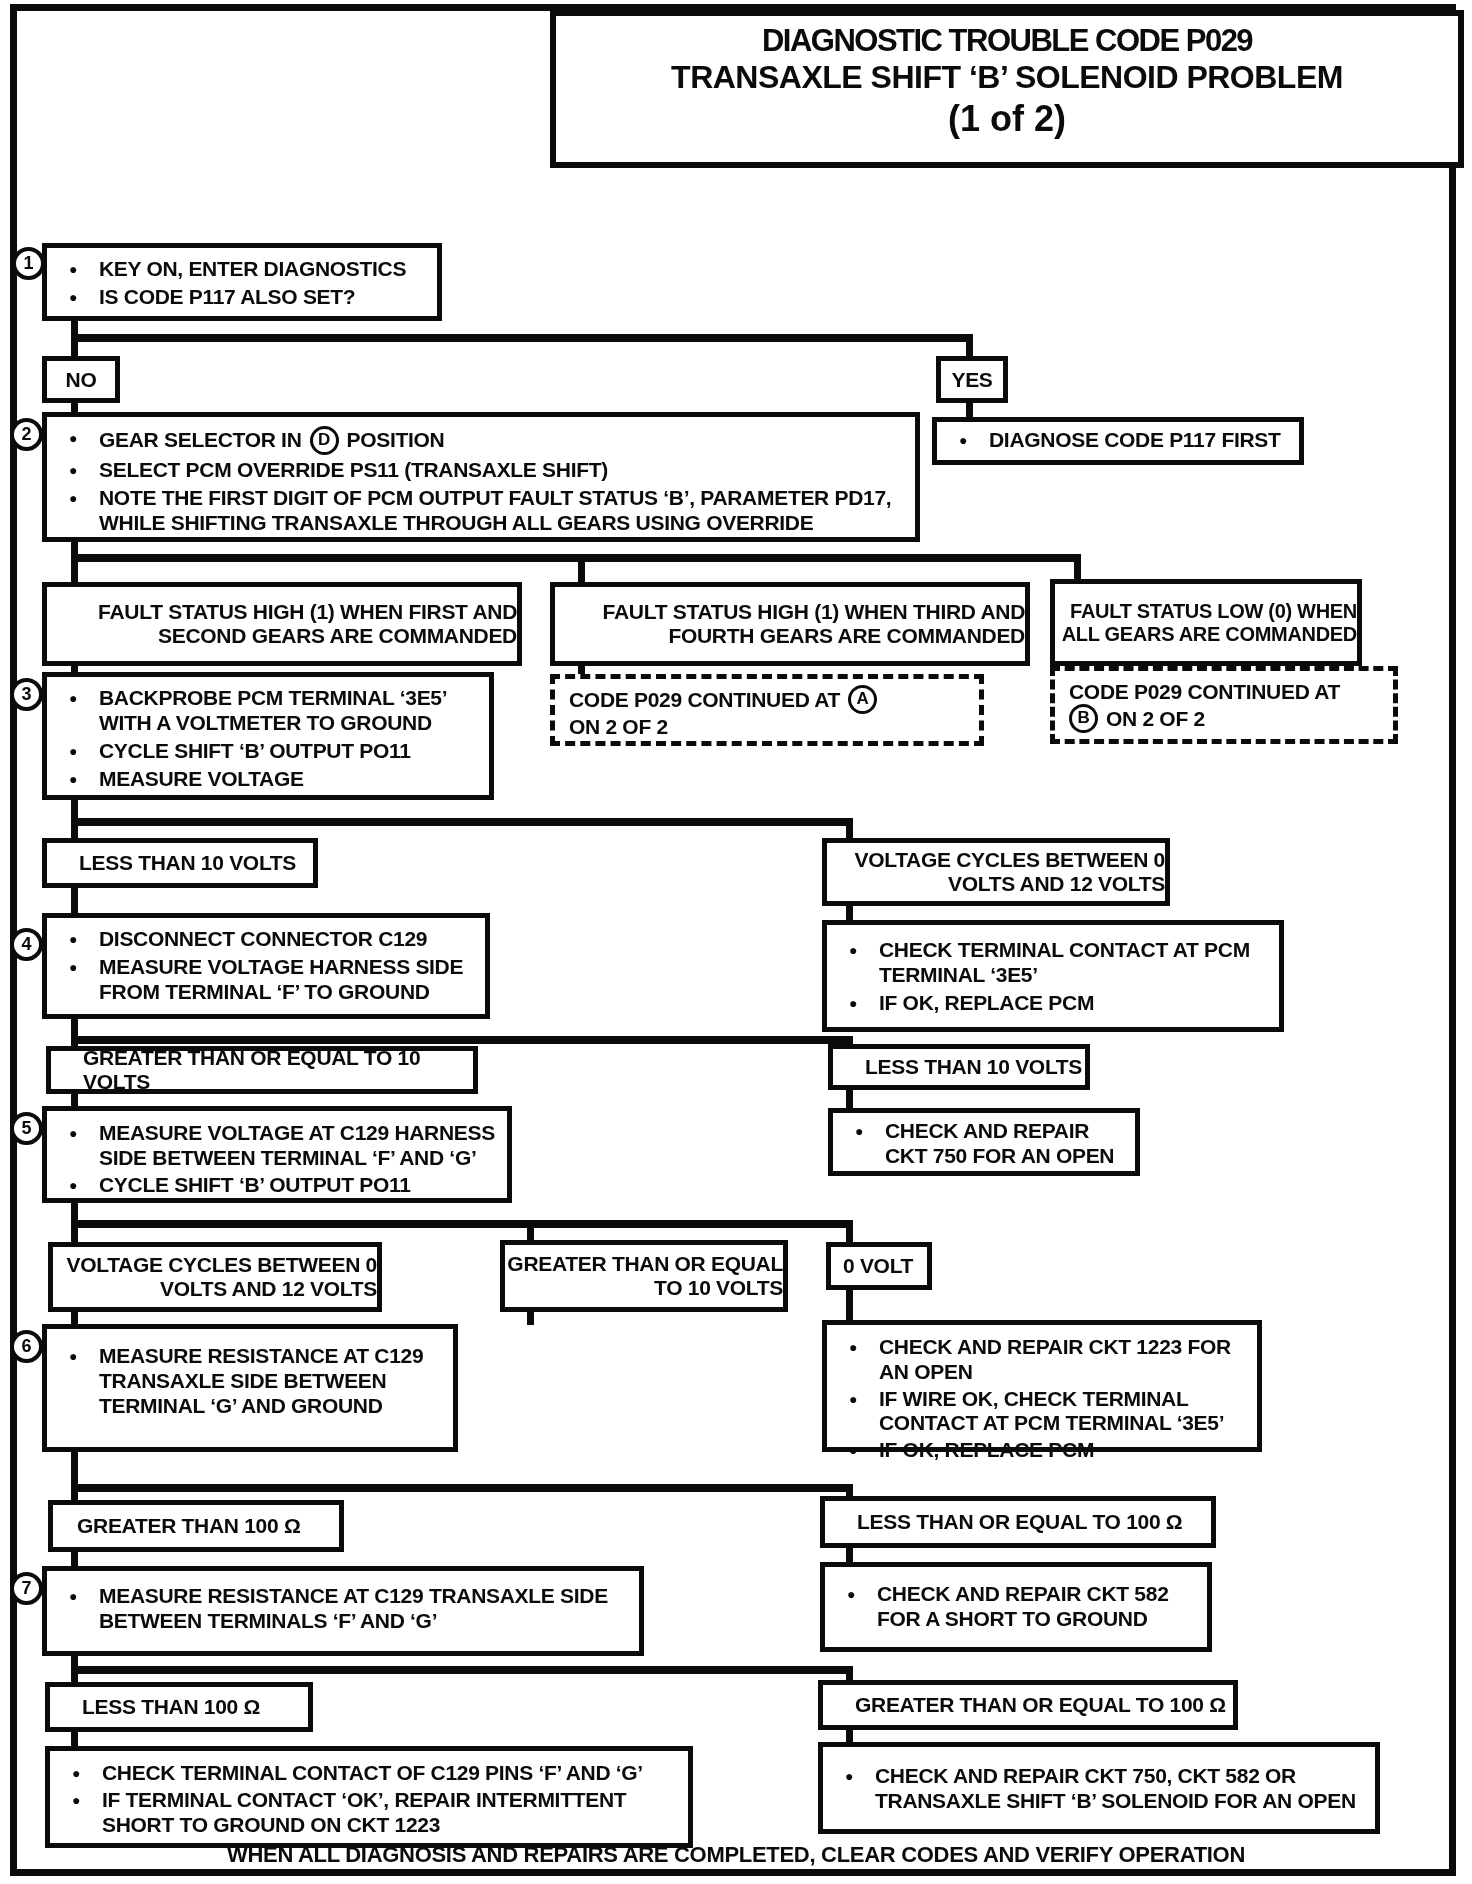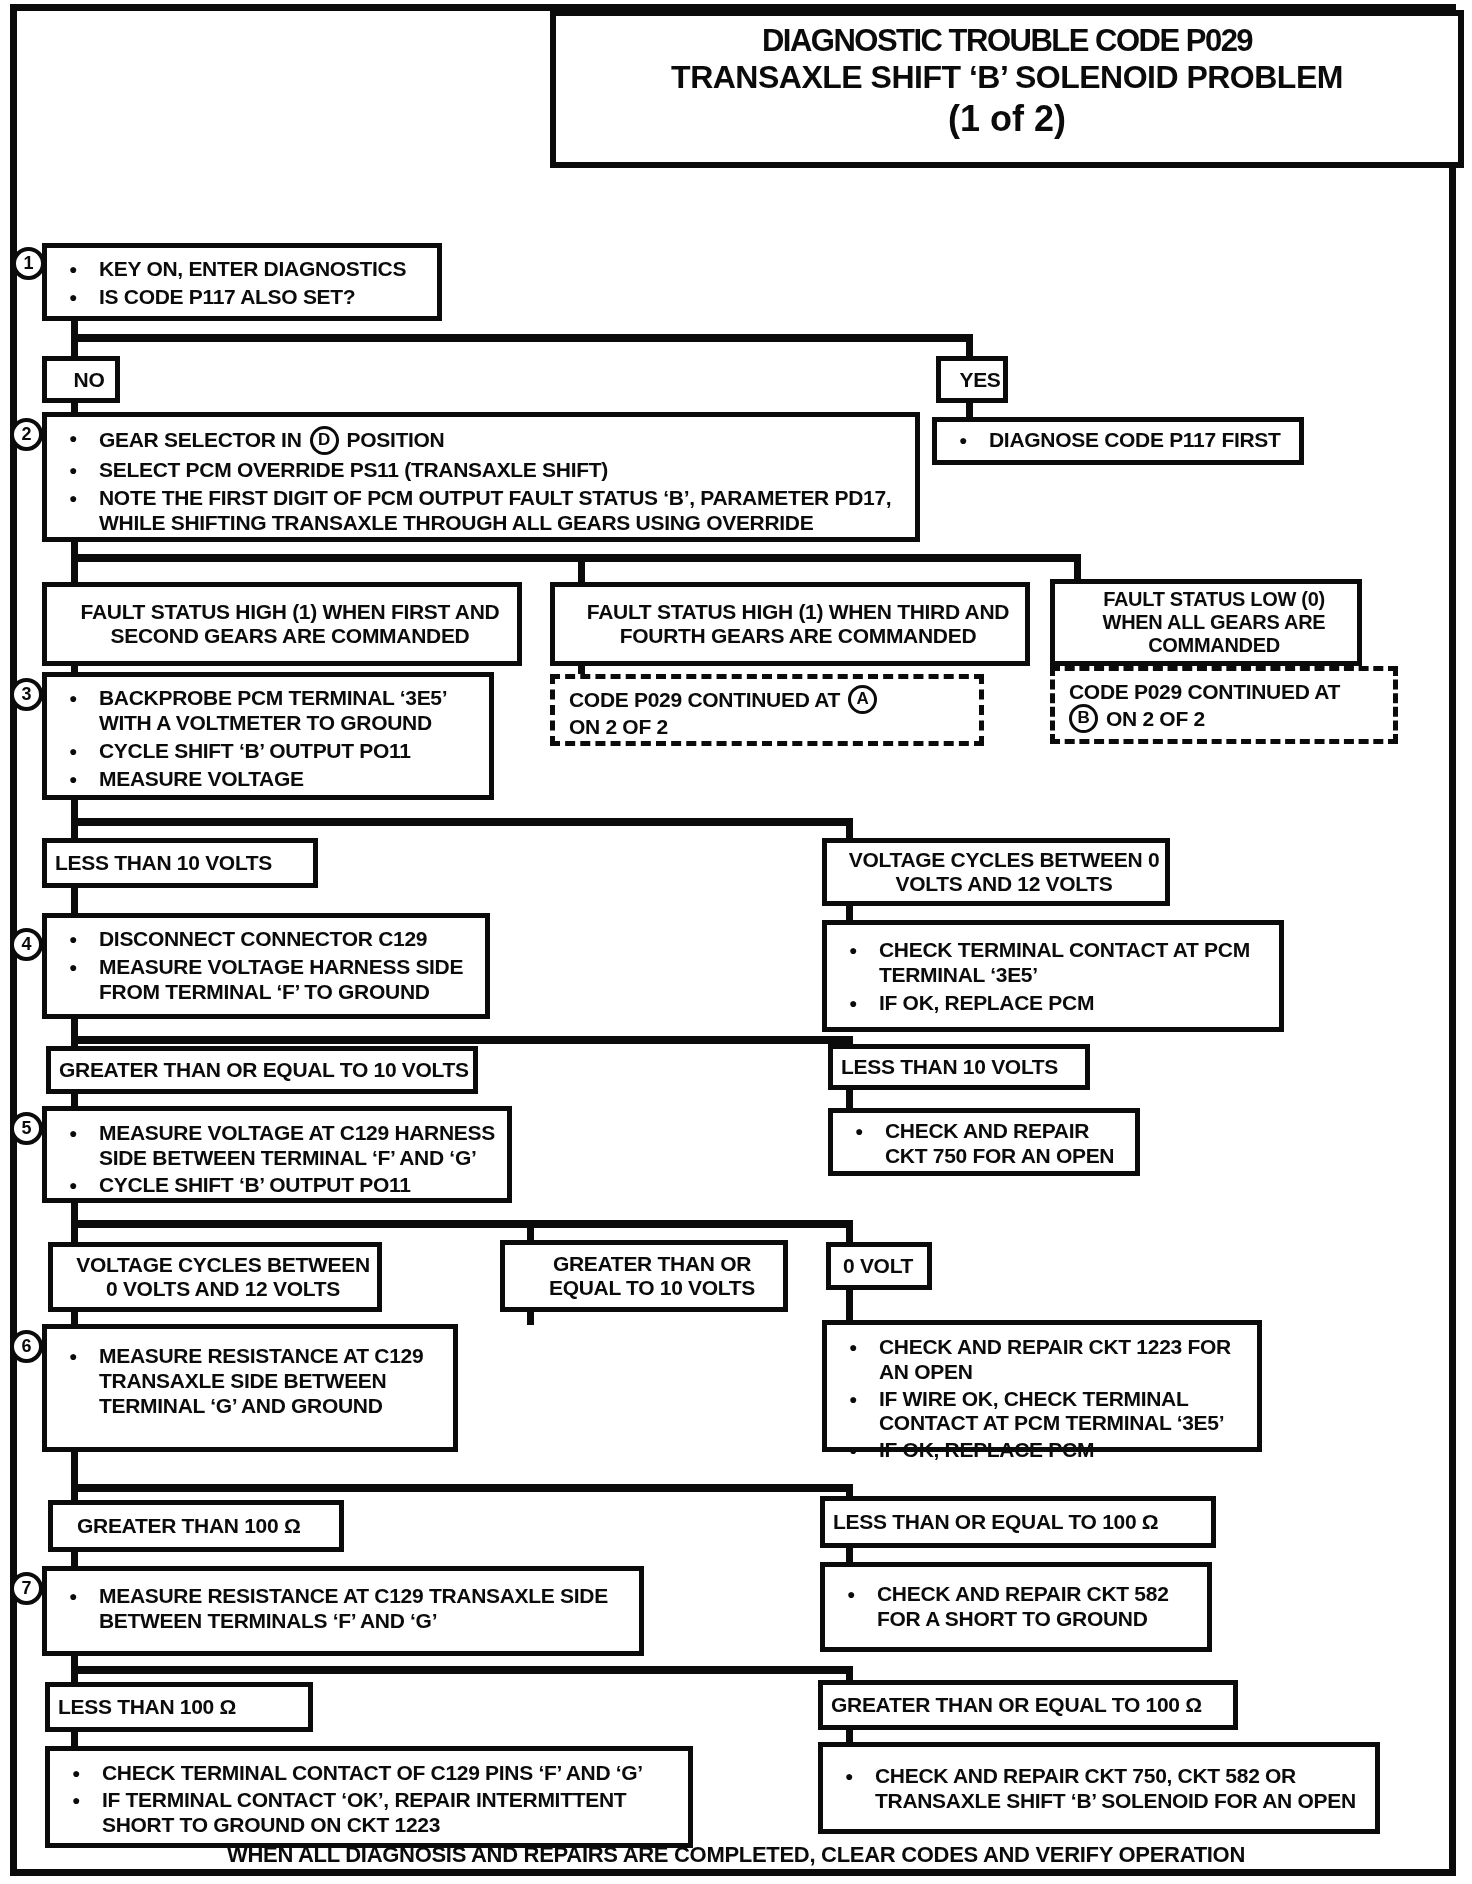--- a/index.html
+++ b/index.html
@@ -8,22 +8,22 @@
         font-family:"Liberation Sans","DejaVu Sans",sans-serif;color:#0b0b0b;overflow:hidden}
   .frame{position:absolute;left:10px;top:4px;width:1446px;height:1872px;border:7px solid #0b0b0b}
   .box{position:absolute;background:#fff;border:5px solid #0b0b0b}
   .dashed{border:5px dashed #0b0b0b}
   .step{font-weight:bold;font-size:21px;line-height:1.18;letter-spacing:-0.3px;padding:6px 8px 4px 0}
   .brow{display:flex;align-items:flex-start;margin:3px 0}
   .bdot{flex:0 0 52px;text-align:center;font-size:14px;line-height:25px}
   .bdot::before{content:"●"}
   .btxt{flex:1;font-weight:bold}
   .b1row{display:flex;align-items:center}
-  .dec{display:flex;align-items:center;padding-left:8px;font-weight:bold;font-size:21px;letter-spacing:-0.3px}
-  .ctr{justify-content:center;text-align:center;padding-left:16px}
+  .dec{display:flex;align-items:center;padding-left:32px;font-weight:bold;font-size:21px;letter-spacing:-0.3px}
+  .ctr{justify-content:center;text-align:right;padding-left:0}
   .line{position:absolute;background:#0b0b0b}
   .stepcirc{position:absolute;width:33px;height:33px;border:4px solid #0b0b0b;border-radius:50%;background:#fff;
             display:flex;align-items:center;justify-content:center;font-size:18px;font-weight:bold;z-index:3}
   .circ{display:inline-flex;width:29px;height:29px;border:3px solid #0b0b0b;border-radius:50%;
         align-items:center;justify-content:center;font-size:17px;font-weight:bold;margin:0 8px;flex:0 0 auto}
   .cl{display:flex;align-items:center;font-weight:bold;font-size:21px;letter-spacing:-0.3px;line-height:1.2}
   .clpad{padding-left:14px}
   #titlebox{position:absolute;left:550px;top:10px;width:914px;height:158px;border:6px solid #0b0b0b;
             text-align:center;padding-top:8px;background:#fff;z-index:2}
   .t1{font-size:31px;font-weight:bold;letter-spacing:-1.5px;line-height:1.12}

